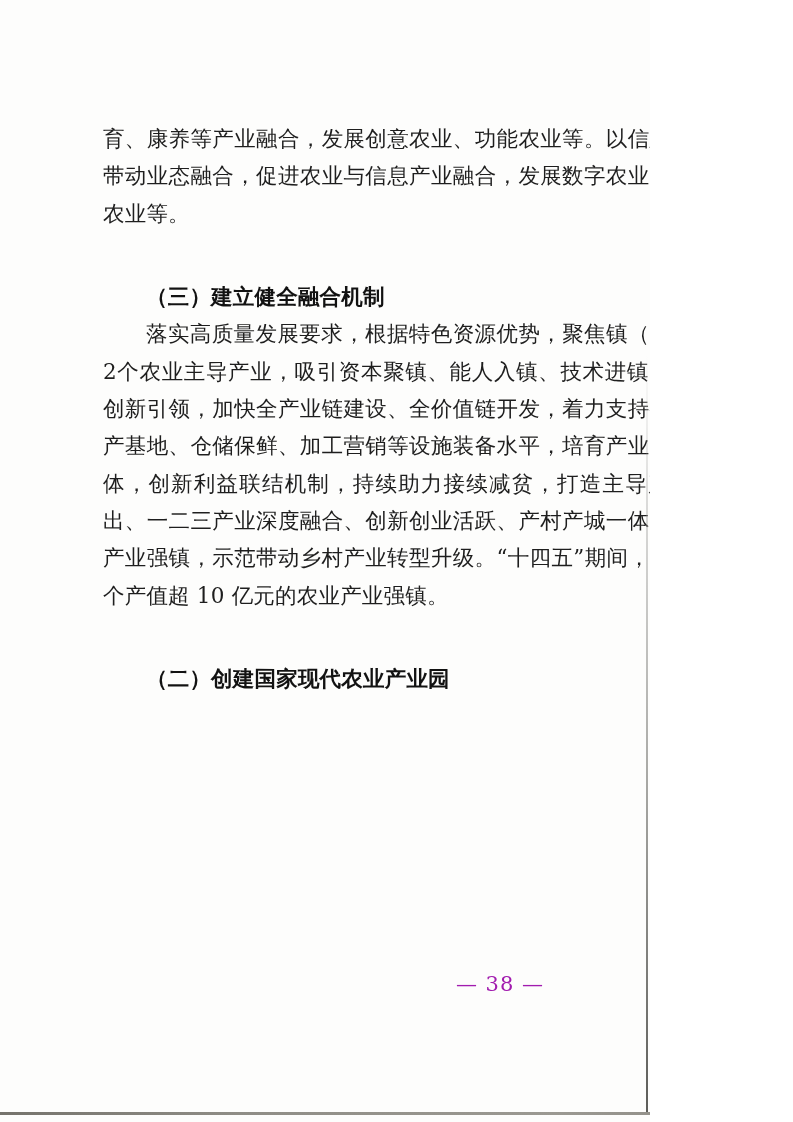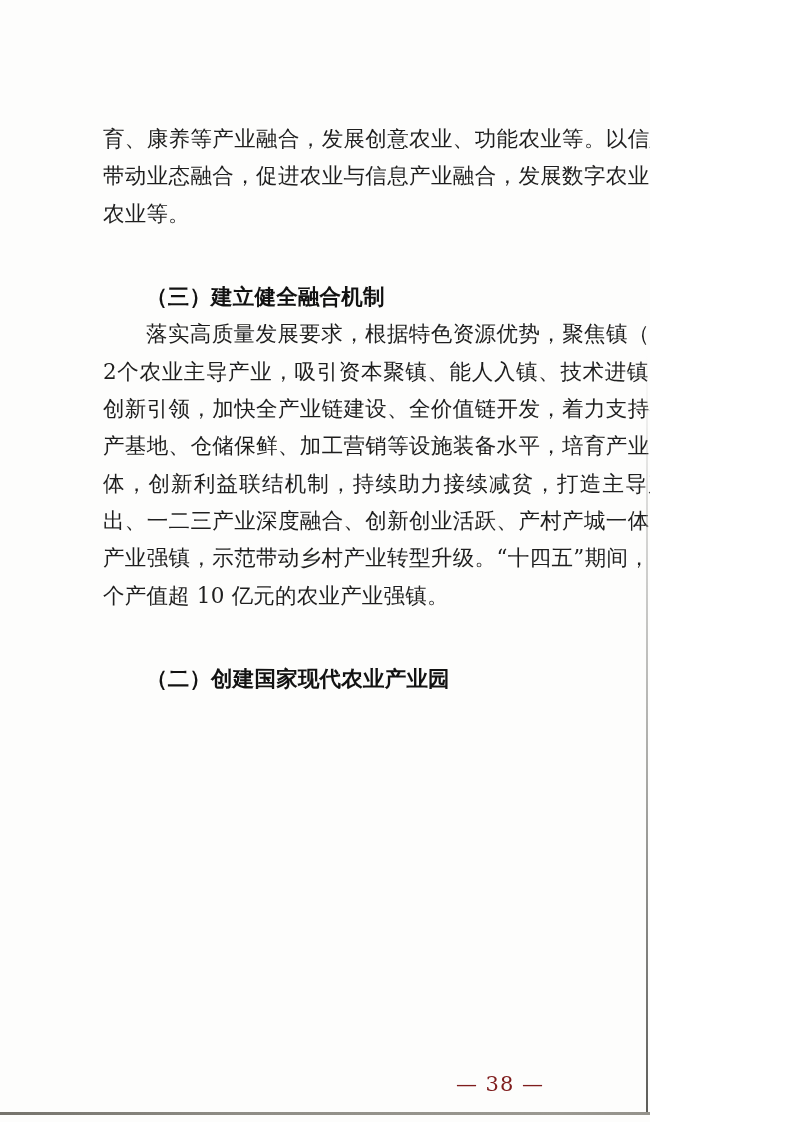--- a/index.html
+++ b/index.html
@@ -35,25 +35,25 @@
     font-weight: bold;
     color: #121212;
     text-indent: 2em;
     margin-top: 46px;
   }
   .indent {
     text-indent: 2em;
   }
   .page-number {
     position: absolute;
-    top: 1070px;
+    top: 970px;
     right: 106px;
     font-size: 21px;
     line-height: 28px;
-    color: #7f1d1d;
+    color: #a21caf;
     letter-spacing: 1px;
     margin-left: 10px;
   }
   .scan-edge-right {
     position: absolute;
     right: 2px;
     top: 355px;
     bottom: 7px;
     width: 2px;
     background: linear-gradient(180deg,

